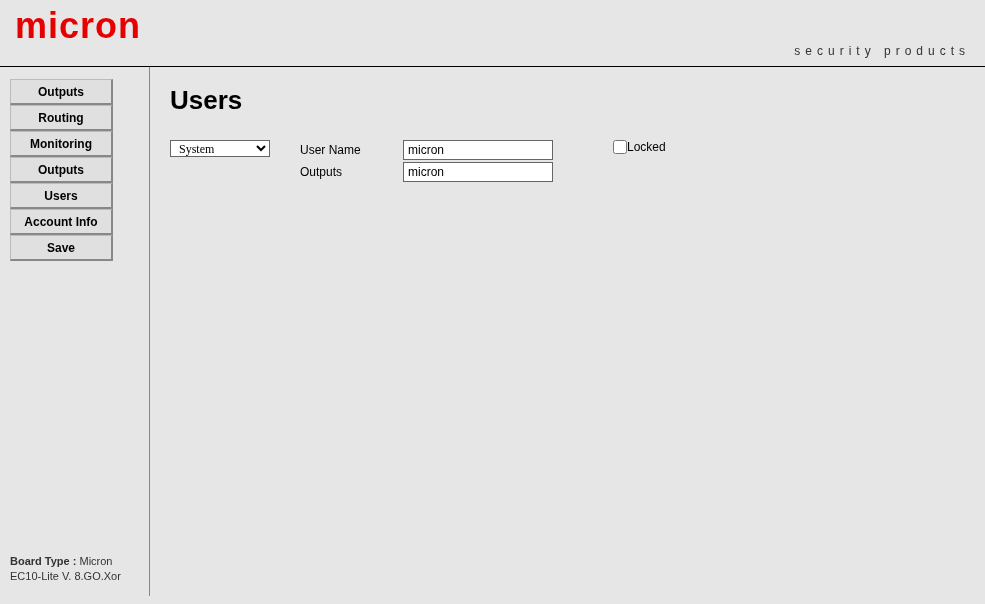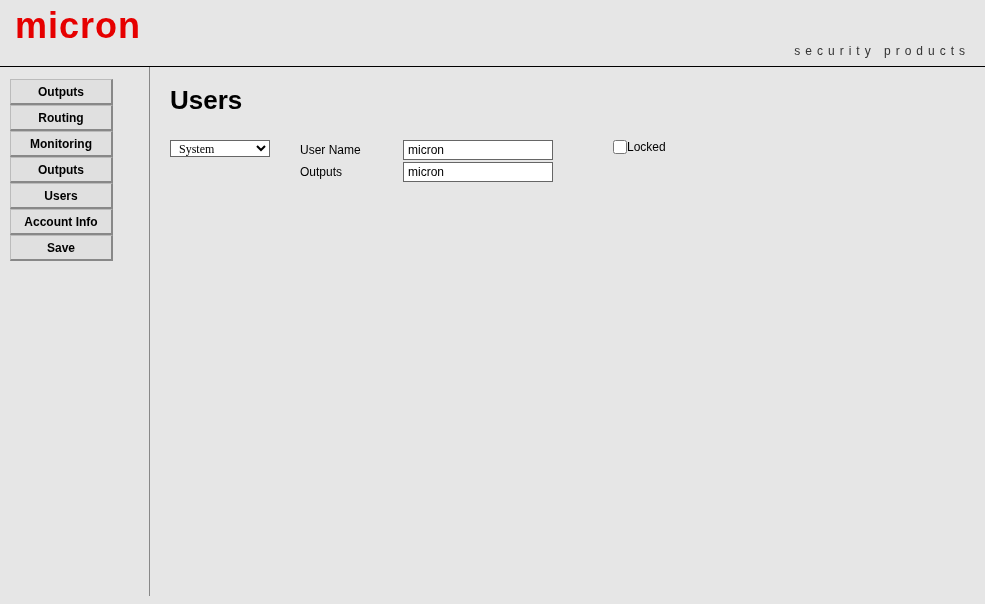--- a/index.html
+++ b/index.html
@@ -137,20 +137,26 @@
   <div class="sidebar">
     <div class="sidebar-nav">
       <button class="nav-btn">Outputs</button>
       <button class="nav-btn">Routing</button>
       <button class="nav-btn">Monitoring</button>
       <button class="nav-btn">Outputs</button>
       <button class="nav-btn">Users</button>
       <button class="nav-btn">Account Info</button>
       <button class="nav-btn">Save</button>
     </div>
+    <div class="sidebar-footer">
+      <div>
+        <span class="label">Board Type :</span><span> Micron</span>
+      </div>
+      <div>EC10-Lite V. 8.GO.Xor</div>
+    </div>
   </div>
 
   <div class="main">
     <h1 class="page-title">Users</h1>
 
     <div class="form-row">
       <select class="user-select">
         <option>System</option>
       </select>
 

